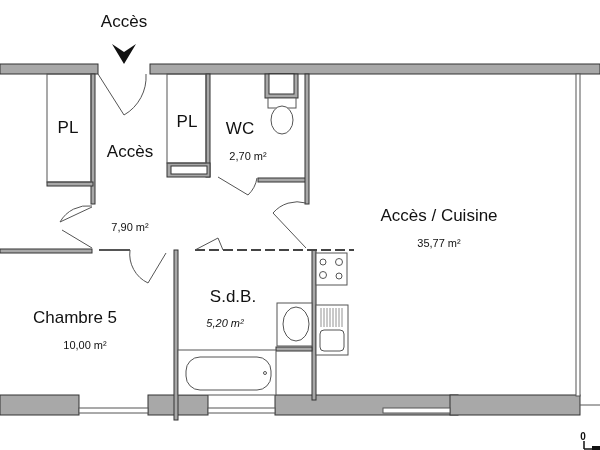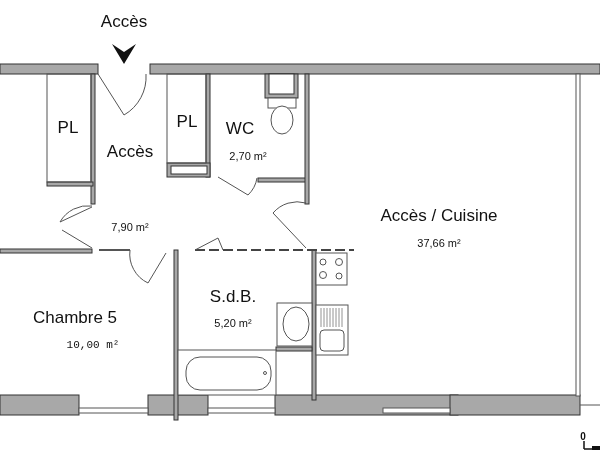--- a/index.html
+++ b/index.html
@@ -123,21 +123,21 @@
 
 <div class="lbl room-name" style="left:130px; top:152px;">Accès</div>
 <div class="lbl room-area" style="left:130px; top:179px;margin-top:48px;">7,90 m²</div>
 
 <div class="lbl room-name" style="left:187px; top:122px;">PL</div>
 
 <div class="lbl room-name" style="left:240px; top:129px;">WC</div>
 <div class="lbl room-area" style="left:248px; top:156px;">2,70 m²</div>
 
 <div class="lbl room-name" style="left:439px; top:216px;">Accès / Cuisine</div>
-<div class="lbl room-area" style="left:439px; top:243px;">37,66 m²</div>
+<div class="lbl room-area" style="left:439px; top:243px;">35,77 m²</div>
 
 <div class="lbl room-name" style="left:75px; top:318px;">Chambre 5</div>
-<div class="lbl room-area" style="left:93px; top:345px;font-family:Liberation Mono, monospace;">10,00 m²</div>
+<div class="lbl room-area" style="left:85px; top:345px;">10,00 m²</div>
 
 <div class="lbl room-name" style="left:233px; top:297px;">S.d.B.</div>
-<div class="lbl room-area" style="left:233px; top:323px;">5,20 m²</div>
+<div class="lbl room-area" style="left:225px; top:323px;font-style:italic;">5,20 m²</div>
 
 <div class="lbl scale0" style="left:583px; top:436px;">0</div>
 
 </body></html>

